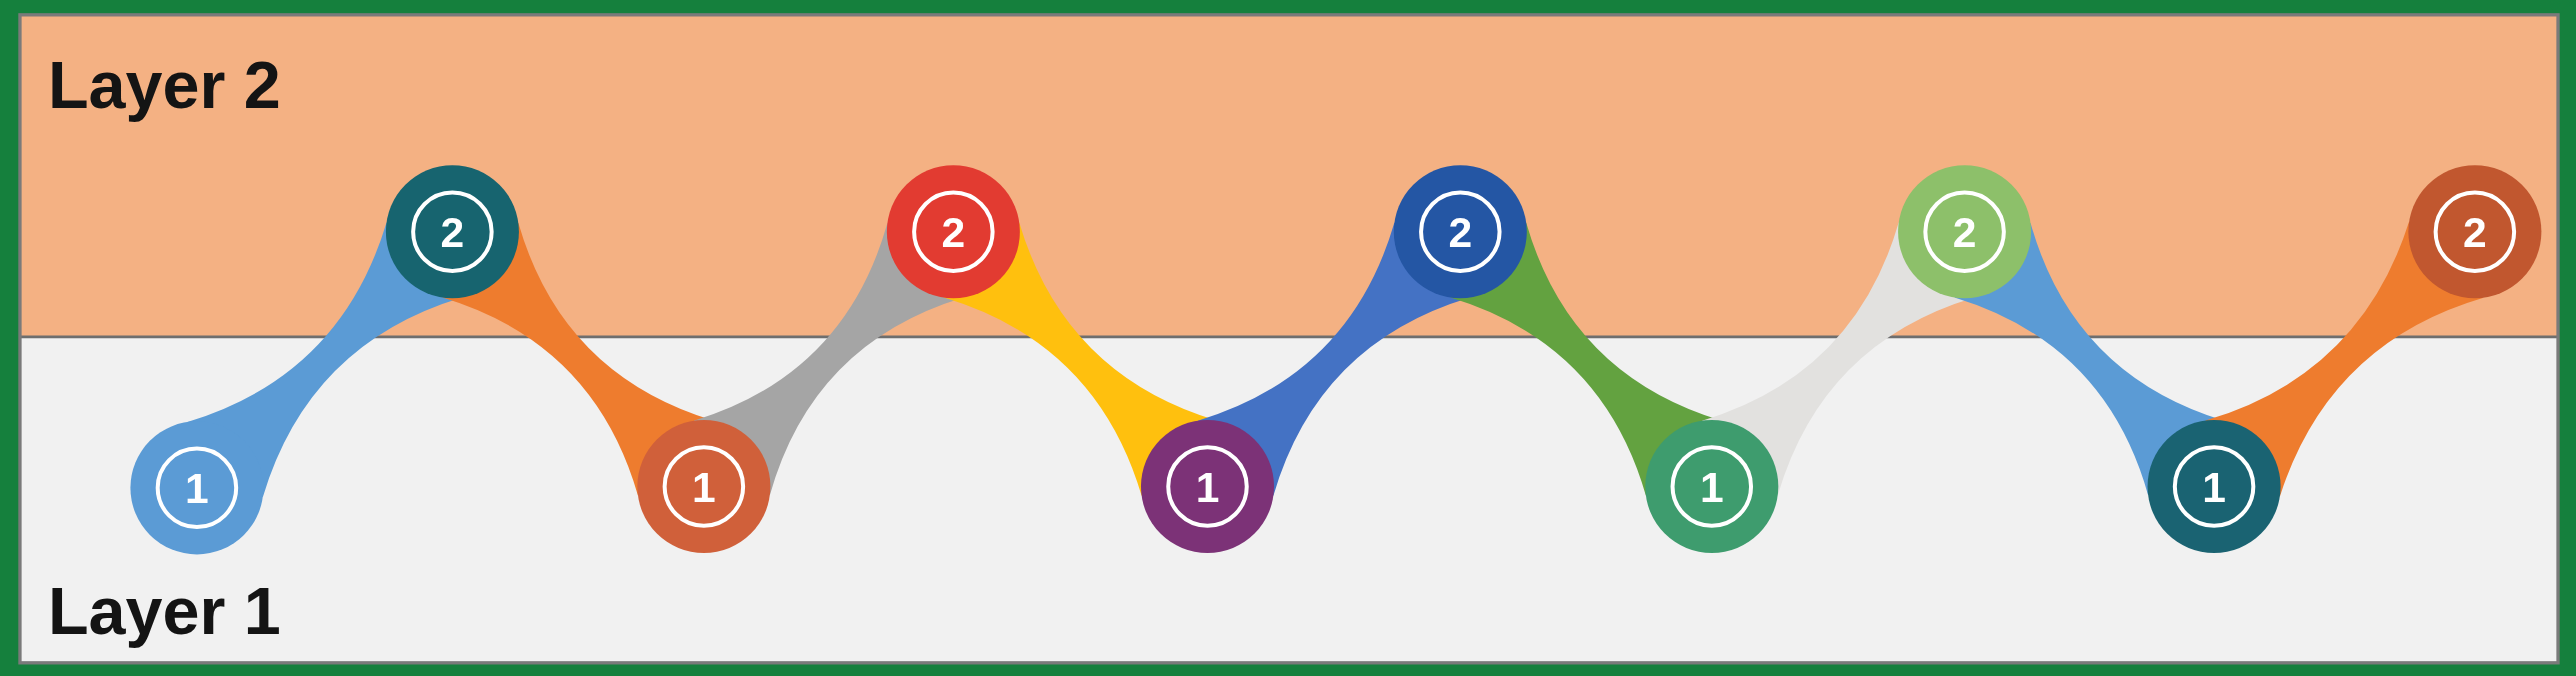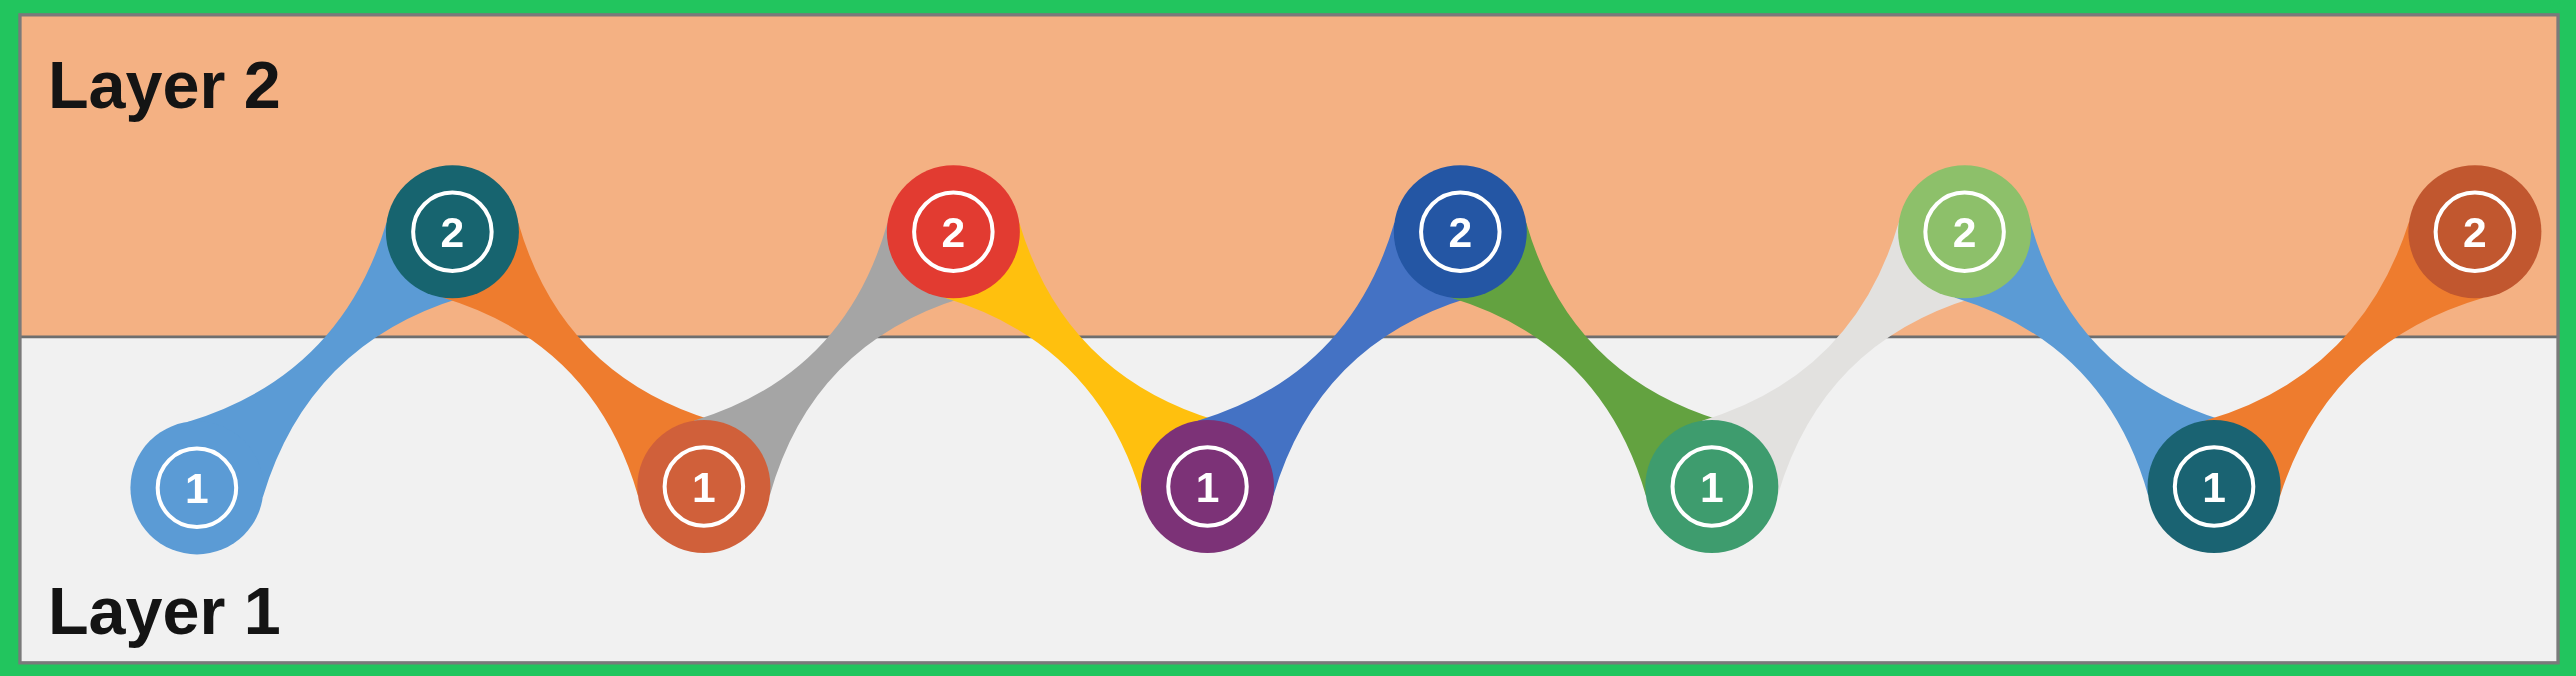--- a/index.html
+++ b/index.html
@@ -1,20 +1,20 @@
 <!DOCTYPE html>
 <html style="font-size:10.6px"><head>
 <meta charset="utf-8">
 <style>
   html,body{margin:0;padding:0;background:#ffffff;}
   .stage{
     position:relative;
     width:2576px;
     height:677px;
-    background:#22c55e;
+    background:#15803d;
     font-family:"Liberation Sans", sans-serif;
     overflow:hidden;
   }
   .stage svg{position:absolute;left:0;top:0;}
   .layer-label{
     font-family:"Liberation Sans", sans-serif;
     font-weight:bold;
   }
   .node-number{
     font-family:"Liberation Sans", sans-serif;

